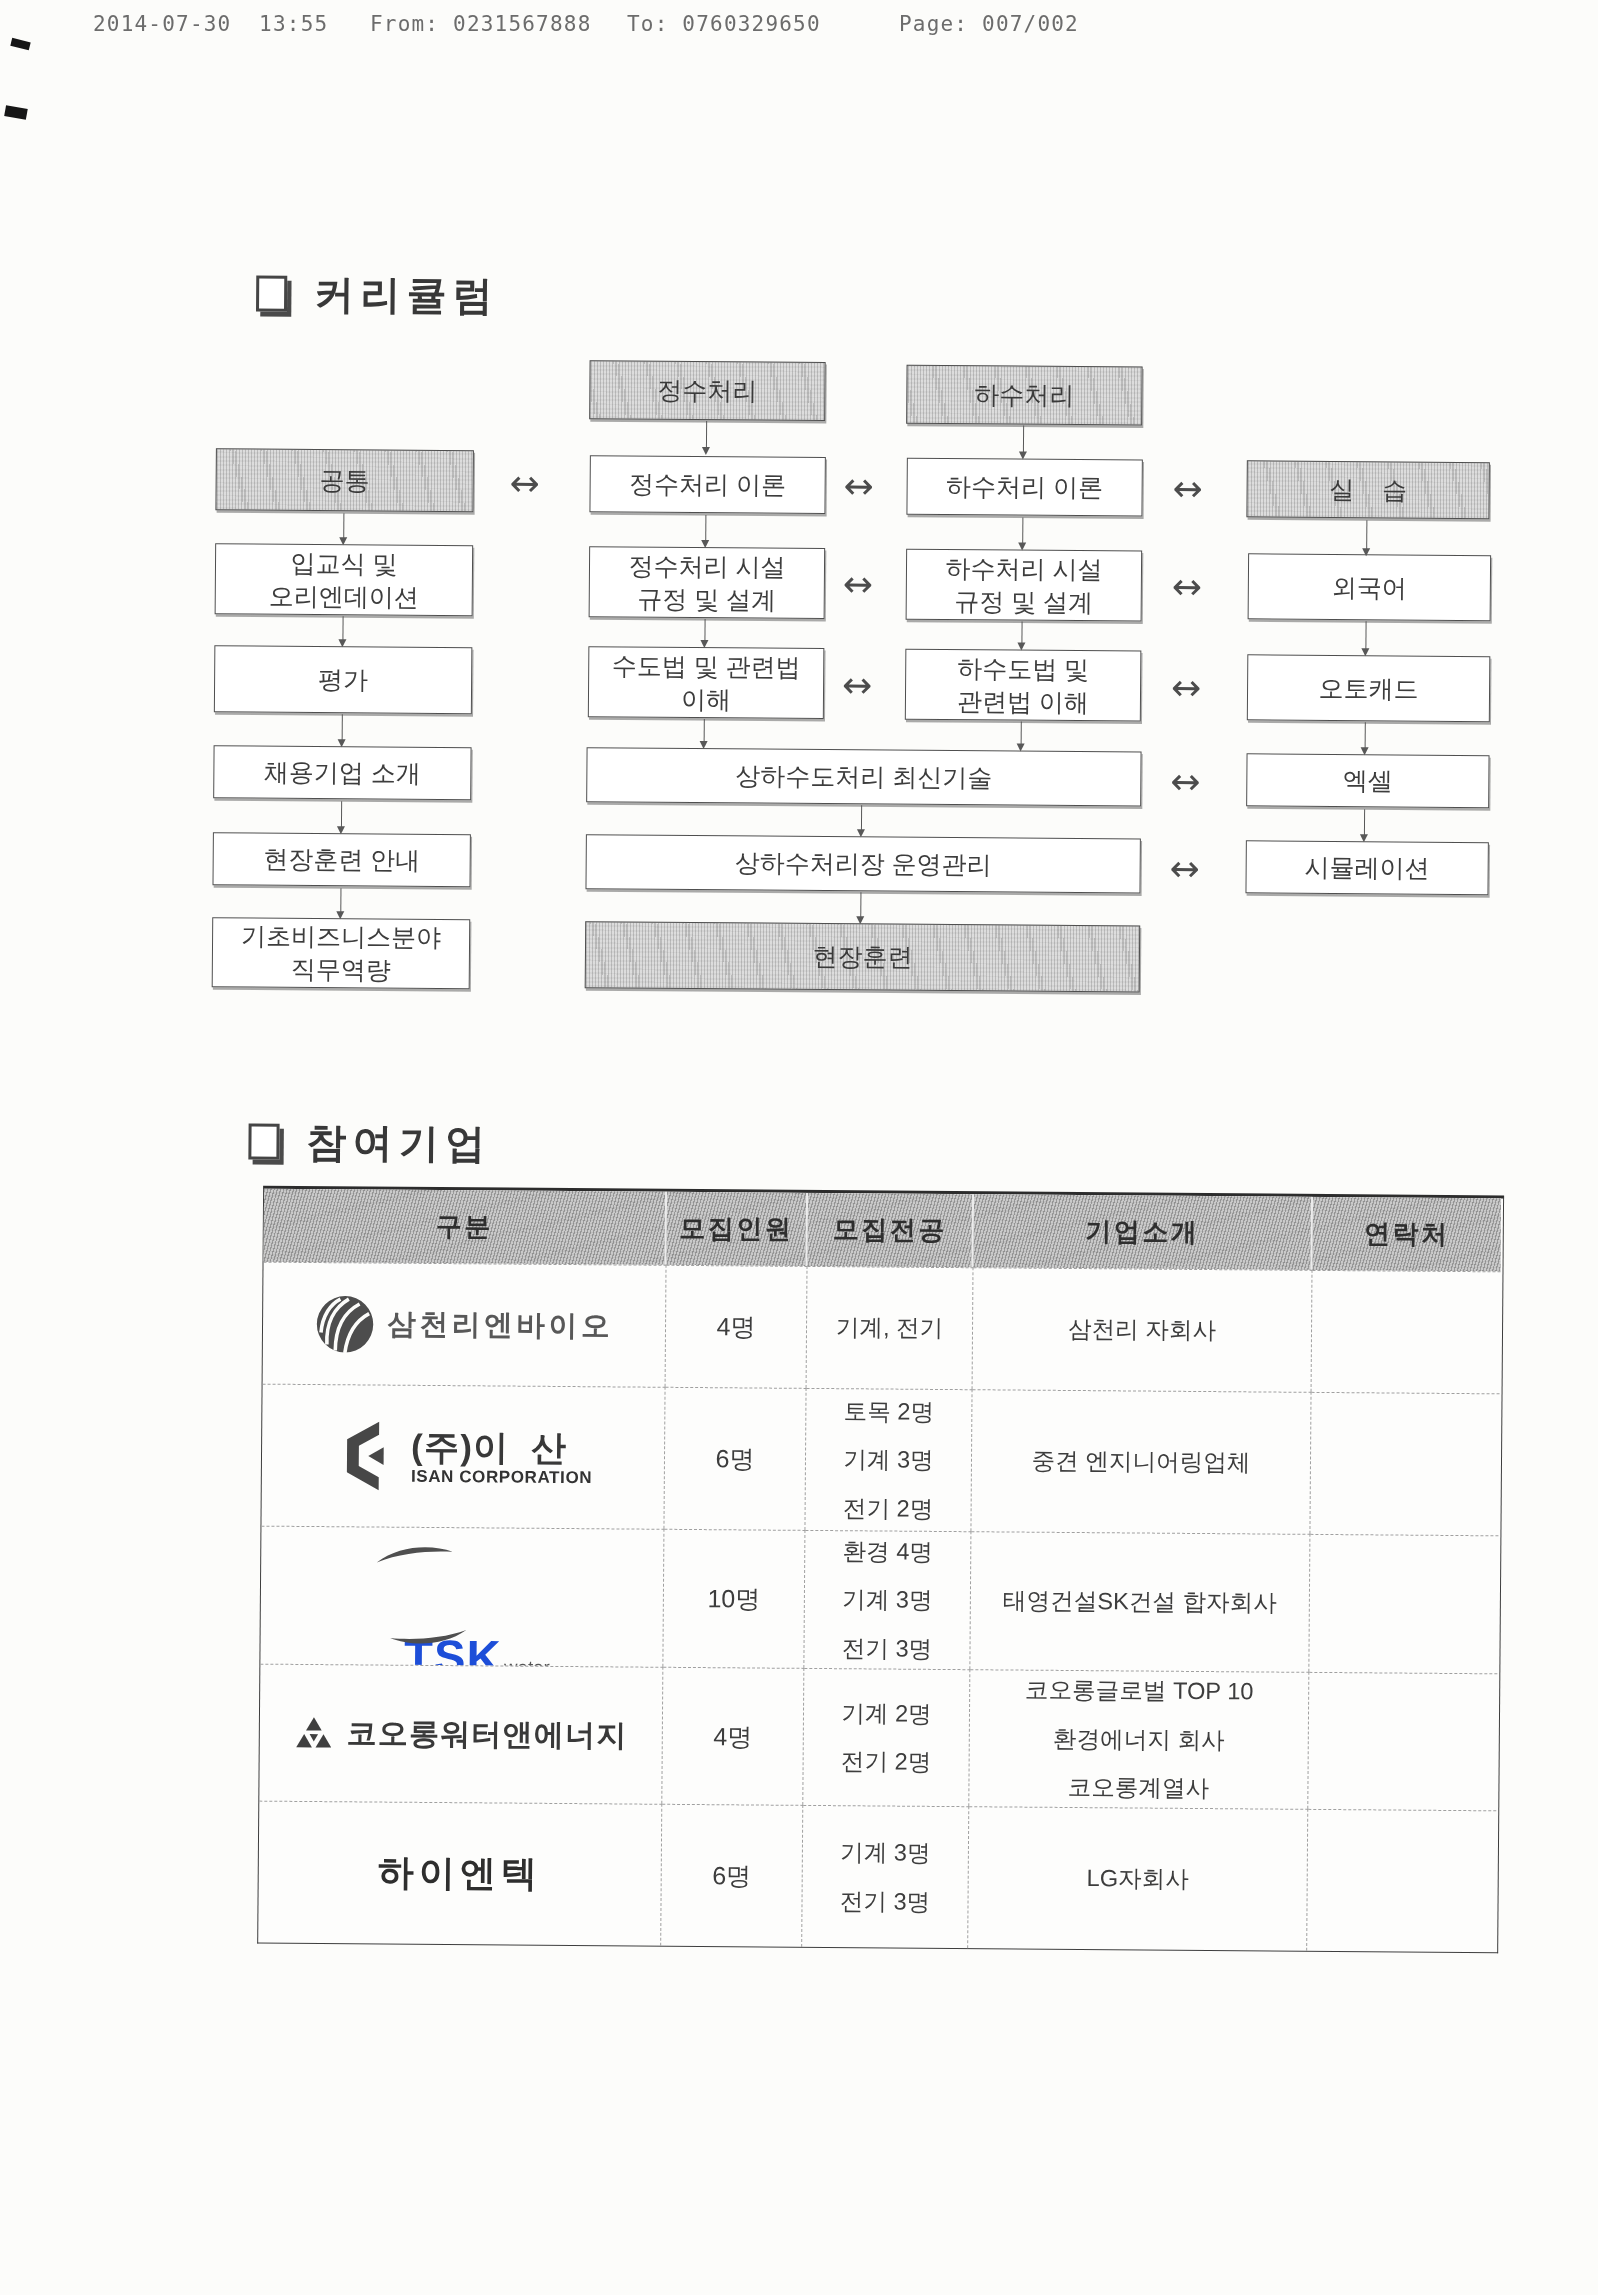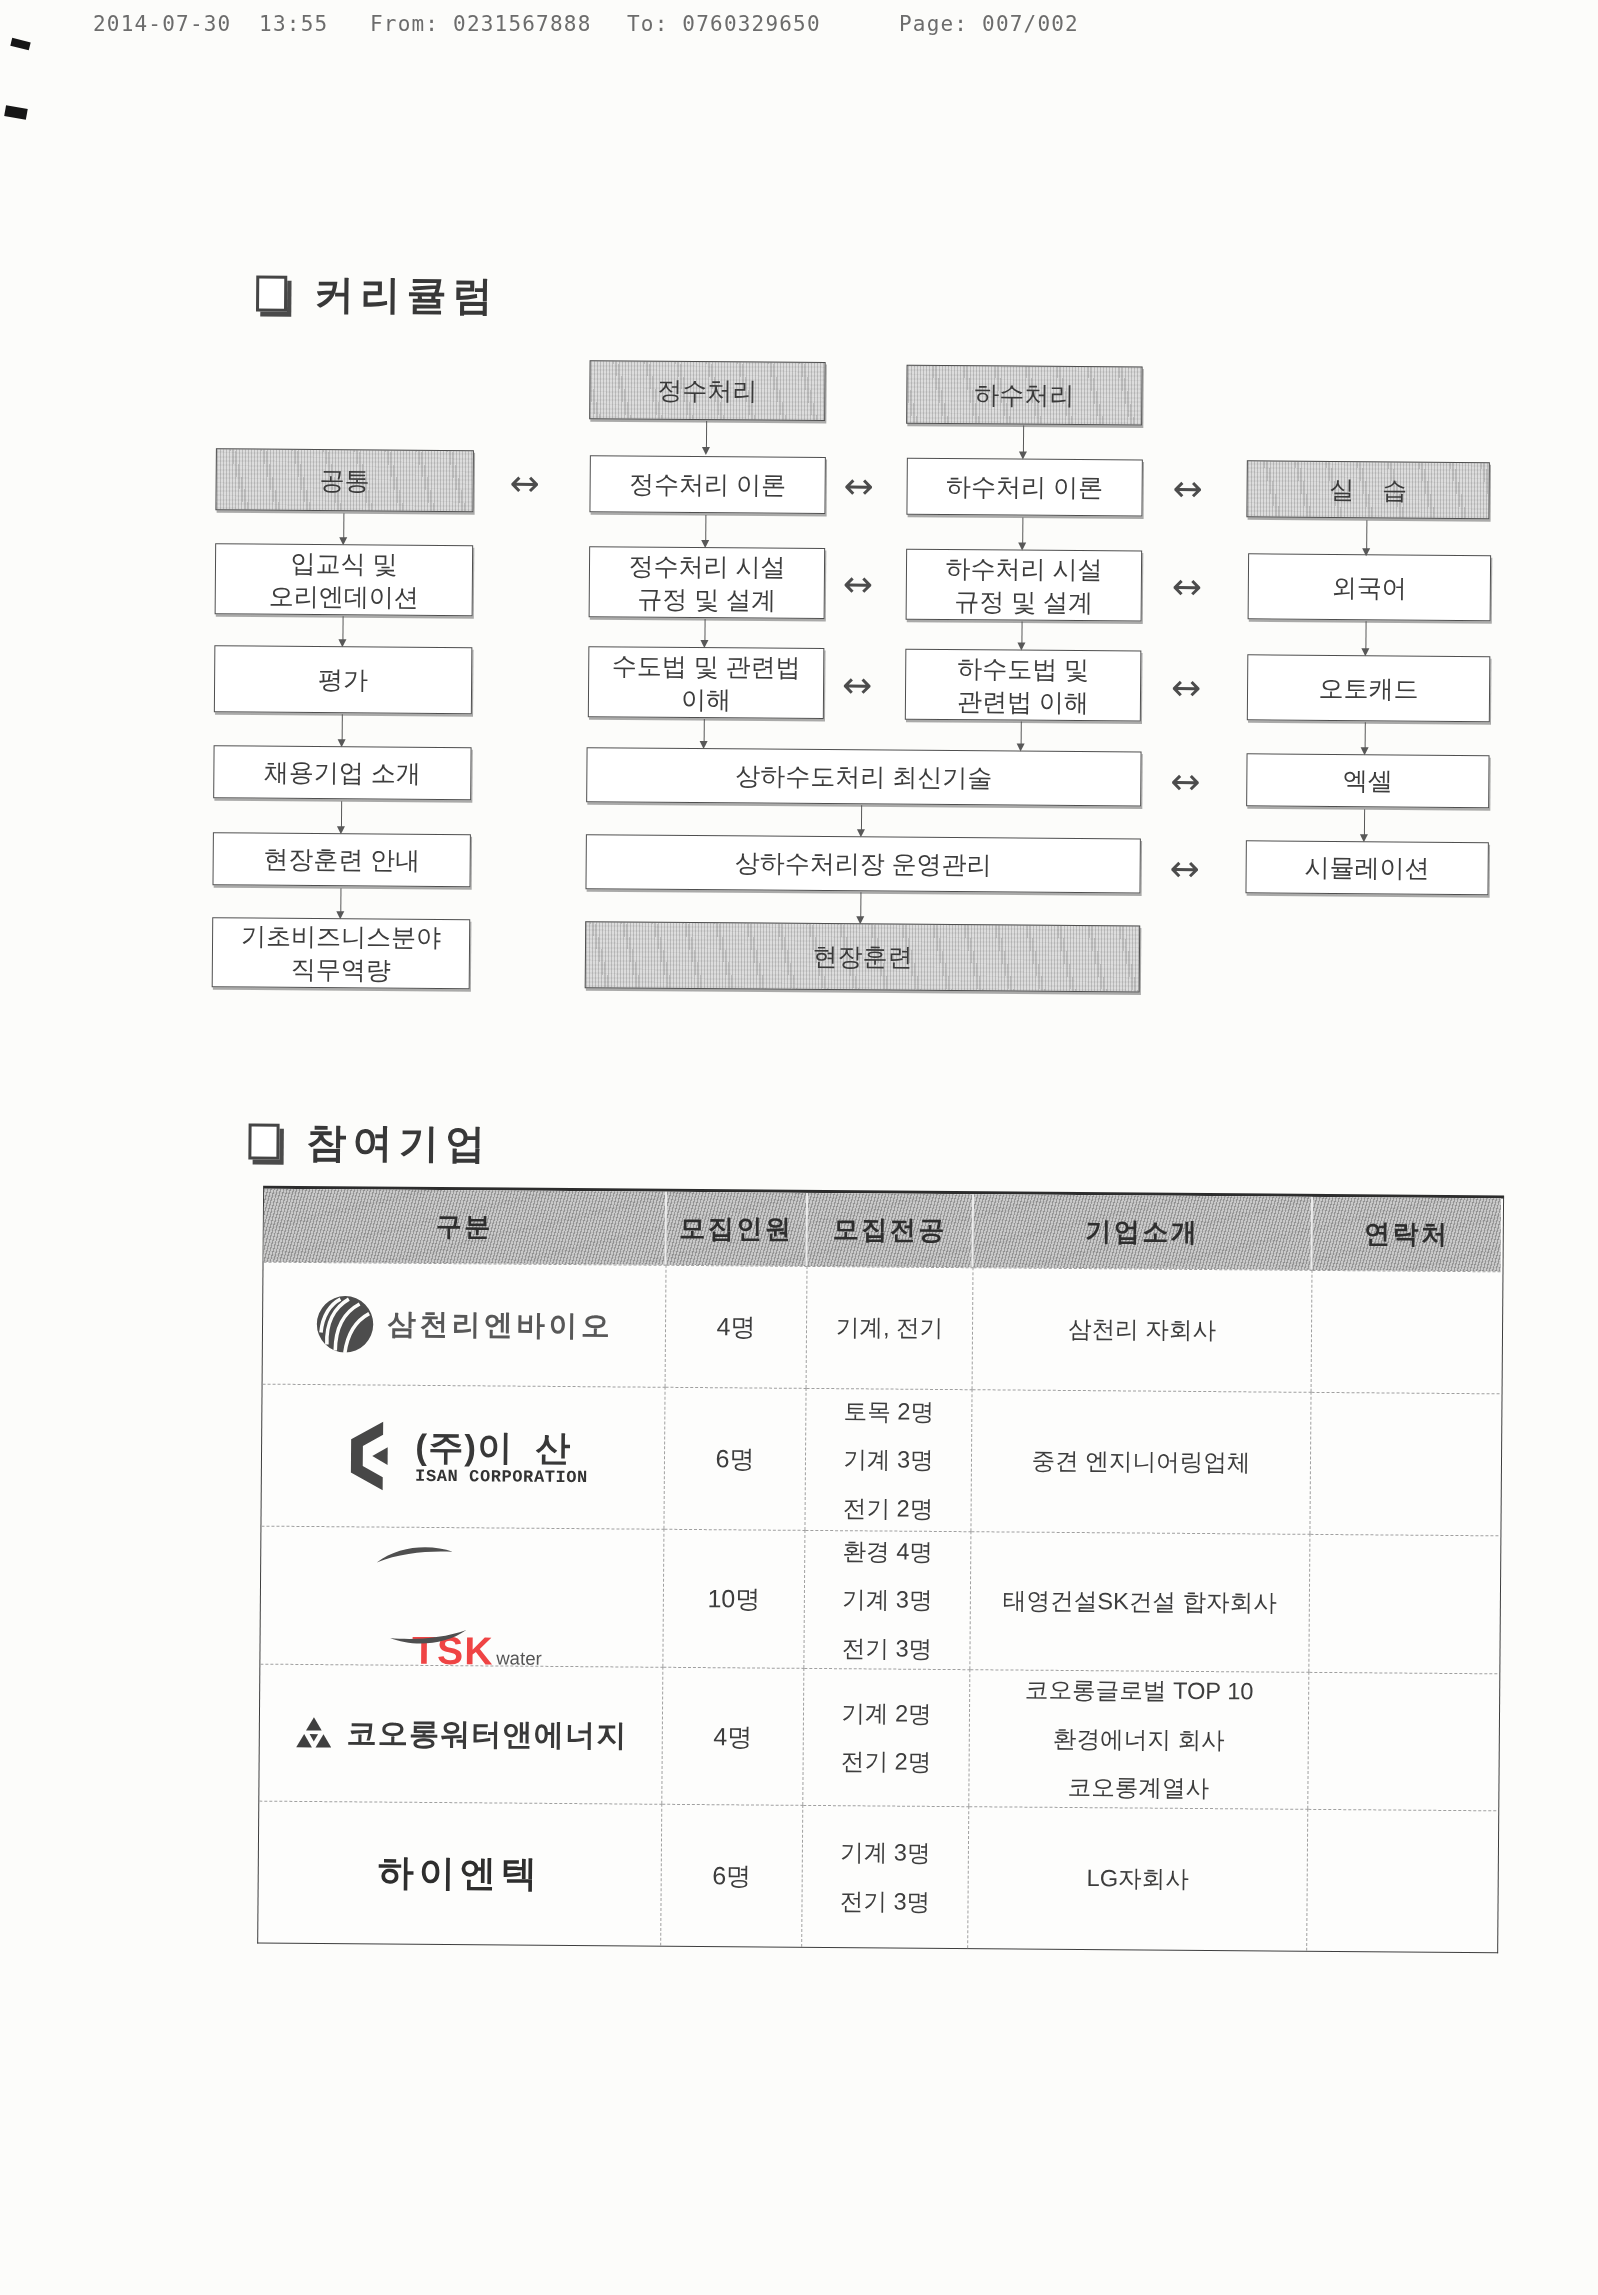--- a/index.html
+++ b/index.html
@@ -54,24 +54,24 @@
   .hcell.vline { border-right:2.5px solid #ececec; }
   .recruit { font-size:25px; }
   .majors { line-height:2.05; }
   .intro { line-height:2.05; }
 
   
   .logo-row { display:flex; align-items:center; justify-content:center; gap:12.4px; }
   .samchully-name { font-size:28.6px; font-weight:700; letter-spacing:3.7px; color:#585858; }
   .isan-text { display:flex; flex-direction:column; align-items:flex-start; line-height:1.15; }
   .isan-name { font-size:35px; font-weight:800; color:#383838; white-space:pre; letter-spacing:1.2px; }
-  .isan-sub { font-size:17px; font-weight:800; color:#333; letter-spacing:0.6px;font-family:Liberation Mono, monospace; }
+  .isan-sub { font-size:17px; font-weight:800; color:#333; letter-spacing:0.6px; }
   .tsk-wrap { position:relative; width:199px; height:107px; }
   .tsk-line { position:absolute; left:31px; top:32px; }
-  .tsk-name { font-size:39px; font-weight:800; color:#ef4444; letter-spacing:1.2px;margin-top:12px; }
+  .tsk-name { font-size:47px; font-weight:800; color:#1d4ed8; letter-spacing:1.2px;margin-top:12px; }
   .tsk-sub { font-size:18.6px; font-weight:400; color:#555; margin-left:2.5px; }
   .kolon-name { font-size:30px; font-weight:800; letter-spacing:1.2px; color:#393939; }
   .hyentec-name { font-size:36px; font-weight:900; letter-spacing:5px; color:#2e2e2e; }
 </style>
 </head>
 <body>
 
 <div class="page">
 
   <div>

